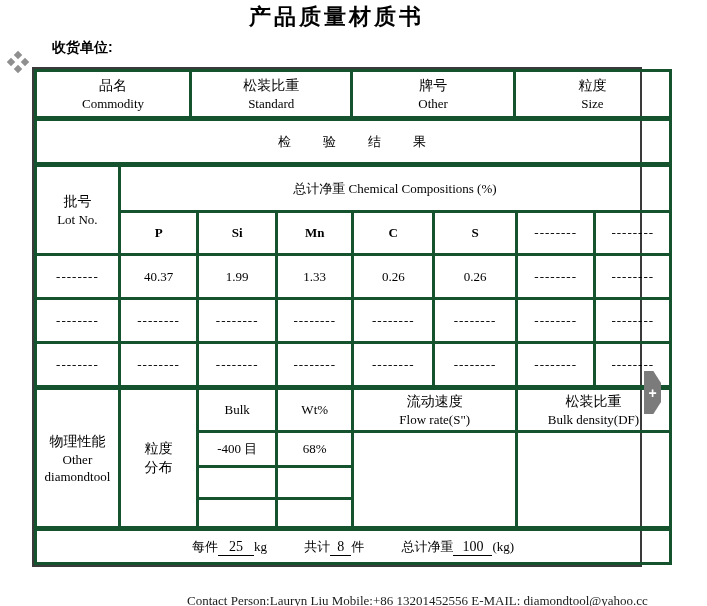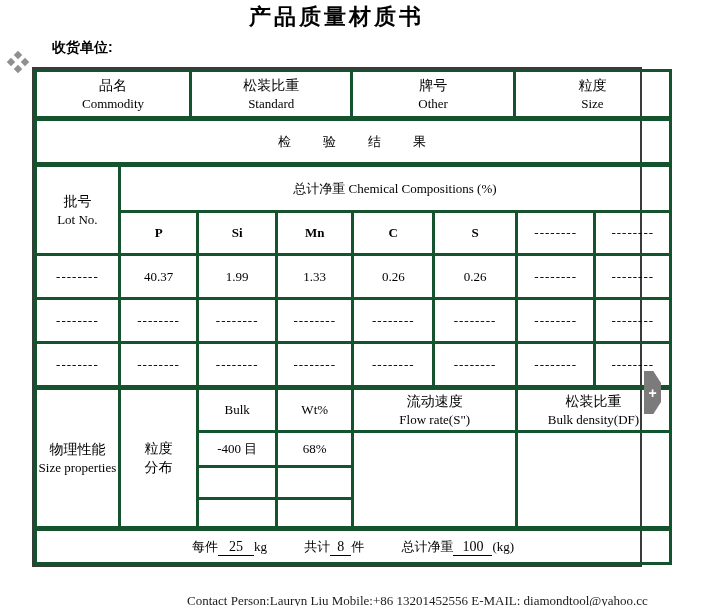--- a/index.html
+++ b/index.html
@@ -170,21 +170,21 @@
         <col style="width:75px">
         <col style="width:75px">
         <col style="width:73px">
         <col style="width:156px">
         <col style="width:147px">
       </colgroup>
     <tbody>
         <tr class="h43">
       <td rowspan="4">
         <div class="cn">物理性能</div>
-        <div class="en">Size properties</div>
+        <div class="en">Other diamondtool</div>
       </td>
       <td rowspan="4">
         <div class="cn">粒度</div>
         <div class="cn">分布</div>
       </td>
       <td>Bulk</td>
       <td>Wt%</td>
       <td>
         <div class="cn">流动速度</div>
         <div class="en">Flow rate(S")</div>

